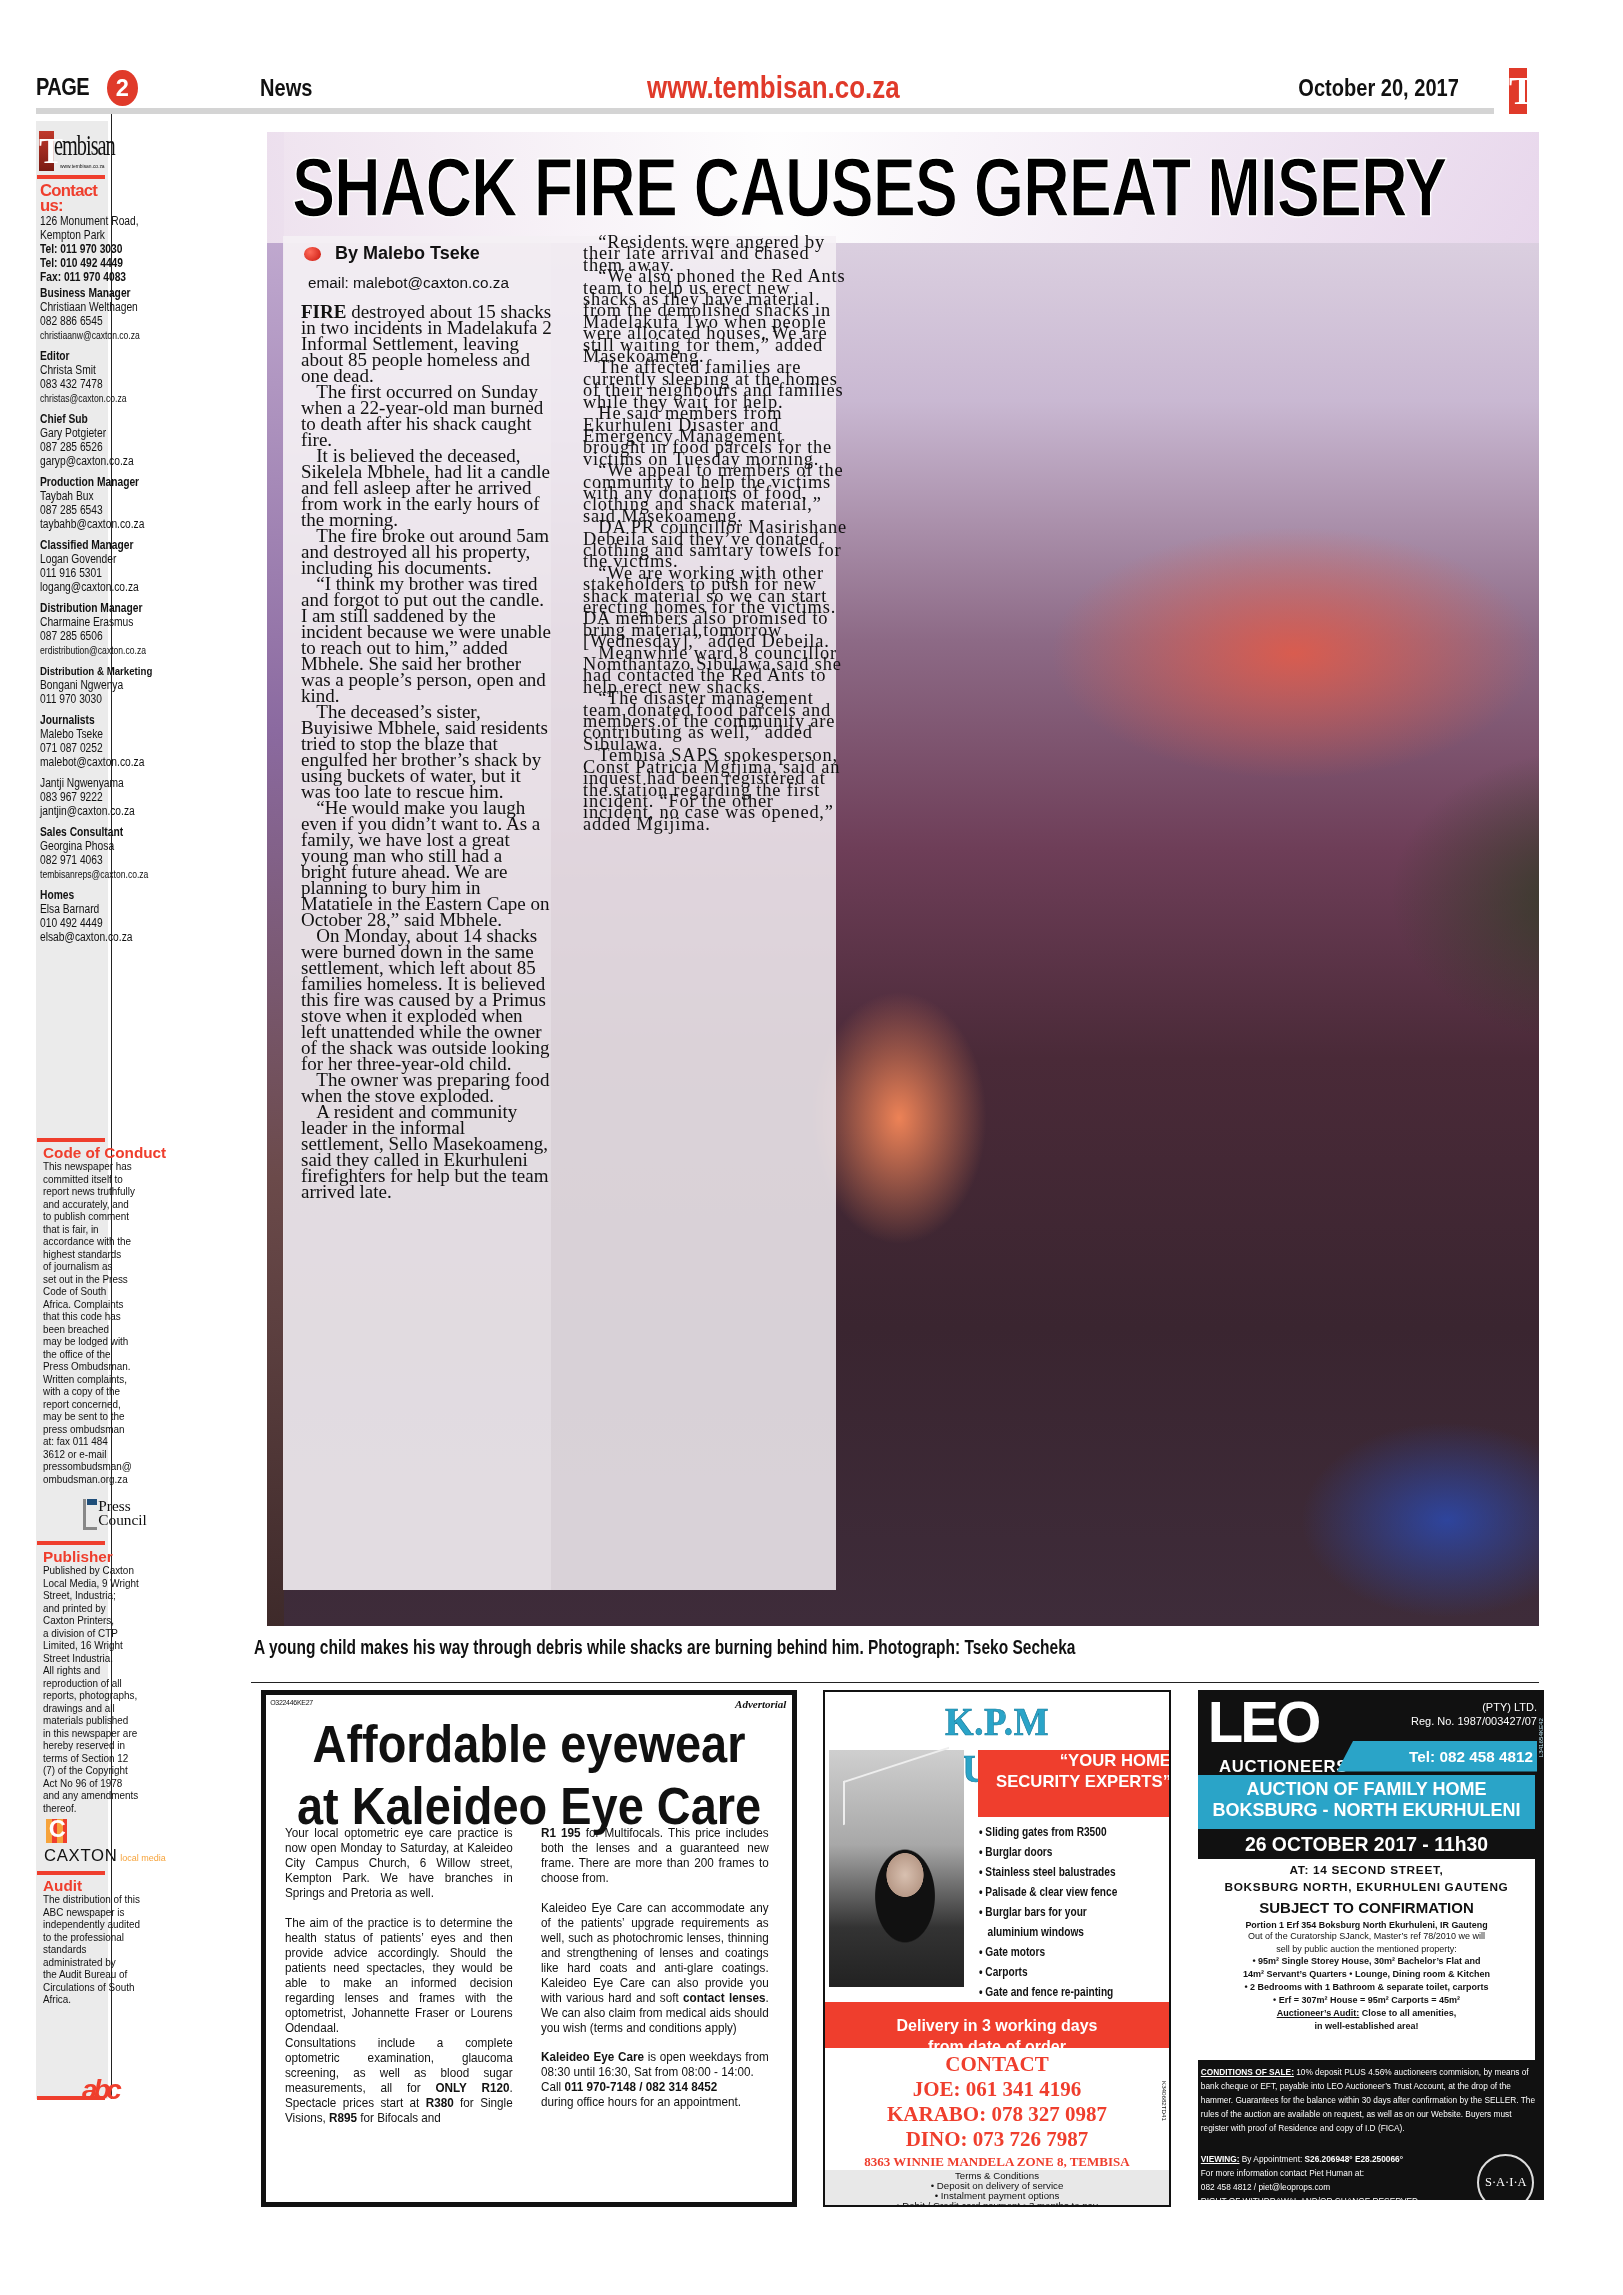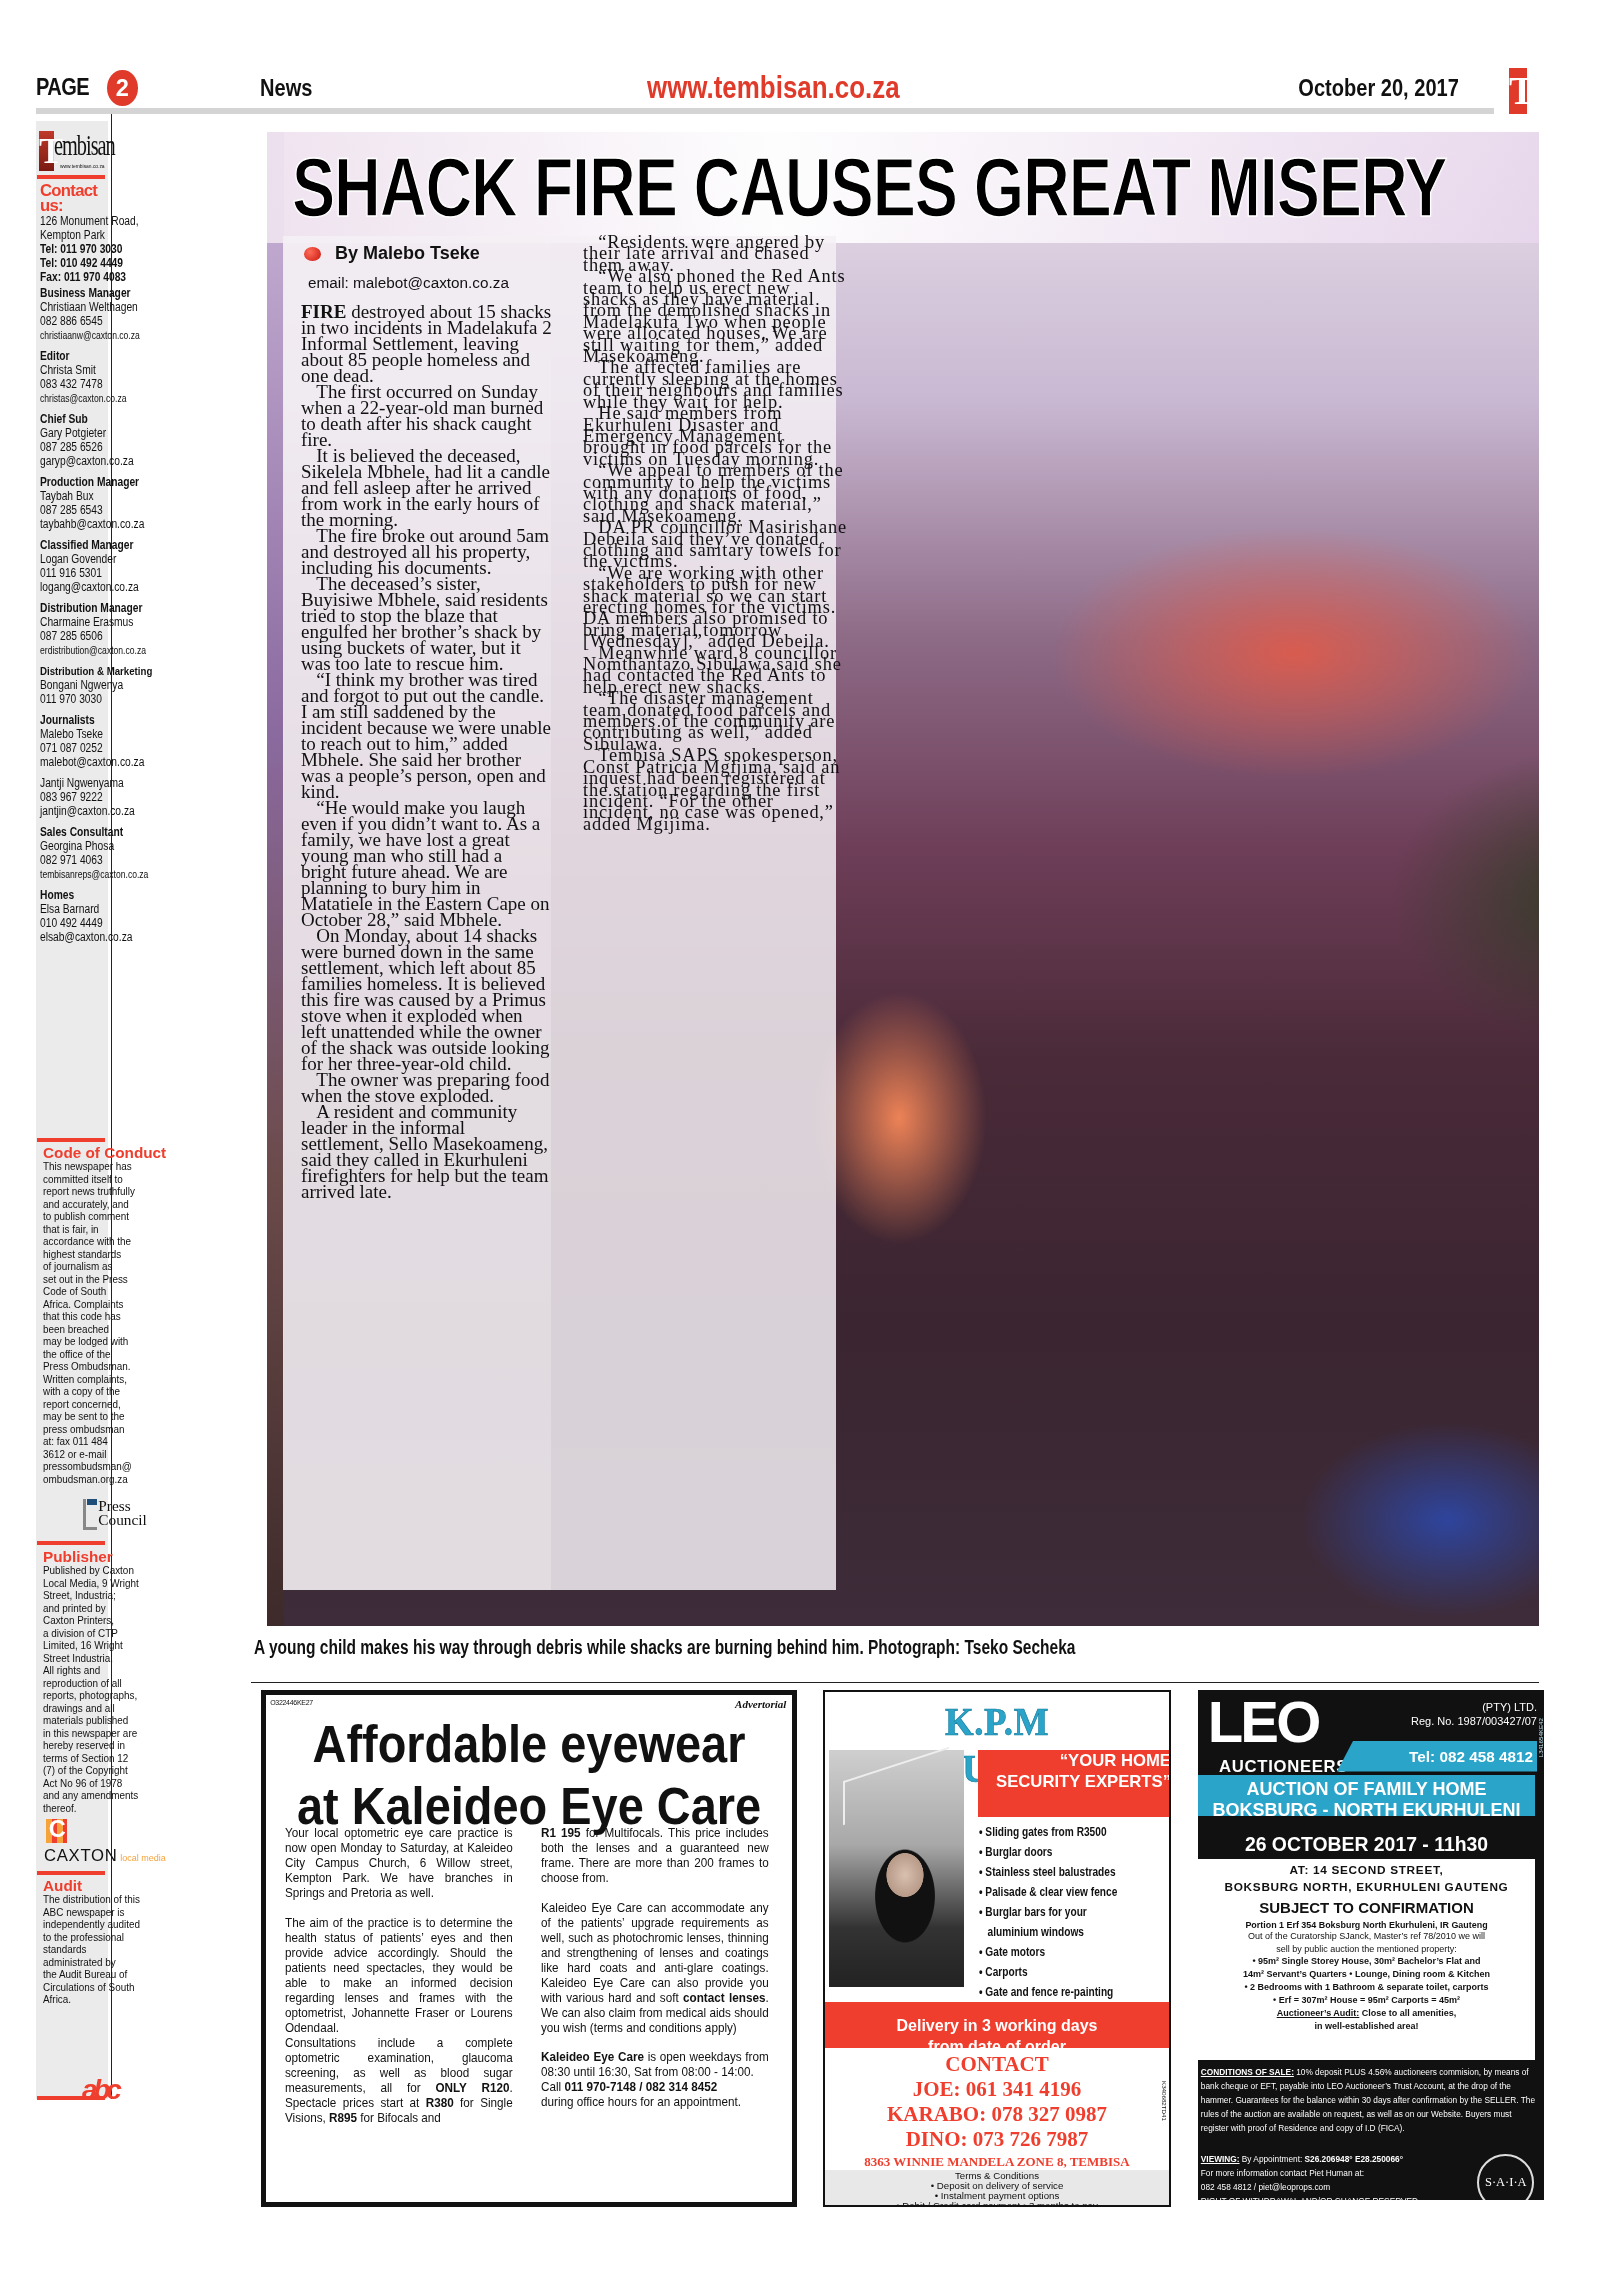--- a/index.html
+++ b/index.html
@@ -106,21 +106,21 @@
   .ad-kpm .code { position: absolute; right: 1.4px; top: 389px; writing-mode: vertical-rl; font-size: 6.2px; }
   .ad-kpm .terms { position: absolute; left: 0; right: 0; top: 479px; height: 38px; background: #e8e8e8; text-align: center; font-size: 9.7px; line-height: 9.7px; }
   .ad-kpm .terms.big { top: 478px; height: 49px; padding-top: 1.4px; }
 
   .ad-leo { left: 1198px; top: 1690px; width: 346px; height: 510px; background: #111; color: #fff; overflow: hidden; }
   .ad-leo .logo { position: absolute; left: 9.7px; top: 1.4px; font-size: 58px; font-weight: bold; line-height: 62px; letter-spacing: -2.8px; }
   .ad-leo .aucts { position: absolute; left: 21px; top: 67px; font-size: 16.7px; font-weight: bold; letter-spacing: 0.7px; }
   .ad-leo .pty { position: absolute; right: 7px; top: 9.7px; text-align: right; font-size: 11px; line-height: 14px; }
   .ad-leo .tel-band { position: absolute; left: 139px; top: 51px; width: 200px; height: 30.5px; background: #2aa4c8; clip-path: polygon(8% 0, 100% 0, 100% 100%, 0 100%); }
   .ad-leo .tel { position: absolute; right: 11px; top: 58px; font-size: 15.3px; font-weight: bold; }
-  .ad-leo .blue { position: absolute; left: 0; top: 85px; width: 337px; height: 41px; background: #2aa4c8; text-align: center; font-size: 18px; font-weight: bold; line-height: 21px; padding-top: 4.2px; }
+  .ad-leo .blue { position: absolute; left: 0; top: 85px; width: 337px; height: 54px; background: #2aa4c8; text-align: center; font-size: 18px; font-weight: bold; line-height: 21px; padding-top: 4.2px; }
   .ad-leo .date { position: absolute; left: 0; width: 337px; top: 143px; text-align: center; font-size: 19.4px; font-weight: bold; }
   .ad-leo .white { position: absolute; left: 0; top: 169px; width: 337px; height: 201px; background: #fff; color: #111; text-align: center; }
   .ad-leo .white .addr { font-size: 11.8px; font-weight: bold; line-height: 15.3px; letter-spacing: 0.7px; margin-top: 4.2px; }
   .ad-leo .white .sub { font-size: 15px; font-weight: bold; margin-top: 4.2px; }
   .ad-leo .white .portion { font-size: 9.7px; font-weight: bold; margin-top: 2.8px; white-space: nowrap; transform: scaleX(0.92); }
   .ad-leo .white .txt { font-size: 9px; line-height: 12.5px; }
   .ad-leo .white .feat { font-size: 9px; font-weight: bold; line-height: 13px; white-space: nowrap; }
   .ad-leo .white .note { font-size: 9px; font-weight: bold; line-height: 13px; }
   .ad-leo .white u { text-decoration: underline; }
   .ad-leo .cond { position: absolute; left: 2.8px; top: 375px; width: 337px; font-size: 8.3px; line-height: 14px; }
@@ -318,22 +318,22 @@
 
 <div class="byline-dot"></div>
 <div class="byline-name">By Malebo Tseke</div>
 <div class="email">email: malebot@caxton.co.za</div>
 
 <div class="body-text tA">
   <p class="lead"><b>FIRE</b><span> destroyed about 15 shacks in two incidents in Madelakufa 2 Informal Settlement, leaving about 85 people homeless and one dead.</span></p>
   <p>The first occurred on Sunday when a 22-year-old man burned to death after his shack caught fire.</p>
   <p>It is believed the deceased, Sikelela Mbhele, had lit a candle and fell asleep after he arrived from work in the early hours of the morning.</p>
   <p>The fire broke out around 5am and destroyed all his property, including his documents.</p>
+  <p>“I think my brother was tired and forgot to put out the candle. I am still saddened by the incident because we were unable to reach out to him,” added Mbhele. She said her brother was a people’s person, open and kind.</p>
   <p>The deceased’s sister, Buyisiwe Mbhele, said residents tried to stop the blaze that engulfed her brother’s shack by using buckets of water, but it was too late to rescue him.</p>
-  <p>“I think my brother was tired and forgot to put out the candle. I am still saddened by the incident because we were unable to reach out to him,” added Mbhele. She said her brother was a people’s person, open and kind.</p>
   <p>“He would make you laugh even if you didn’t want to. As a family, we have lost a great young man who still had a bright future ahead. We are planning to bury him in Matatiele in the Eastern Cape on October 28,” said Mbhele.</p>
   <p>On Monday, about 14 shacks were burned down in the same settlement, which left about 85 families homeless. It is believed this fire was caused by a Primus stove when it exploded when left unattended while the owner of the shack was outside looking for her three-year-old child.</p>
   <p>The owner was preparing food when the stove exploded.</p>
   <p>A resident and community leader in the informal settlement, Sello Masekoameng, said they called in Ekurhuleni firefighters for help but the team arrived late.</p>
 </div>
 
 <div class="body-text tB">
   <p>“Residents were angered by their late arrival and chased them away.</p>
   <p>“We also phoned the Red Ants team to help us erect new shacks as they have material from the demolished shacks in Madelakufa Two when people were allocated houses. We are still waiting for them,” added Masekoameng.</p>
   <p>The affected families are currently sleeping at the homes of their neighbours and families while they wait for help.</p>

